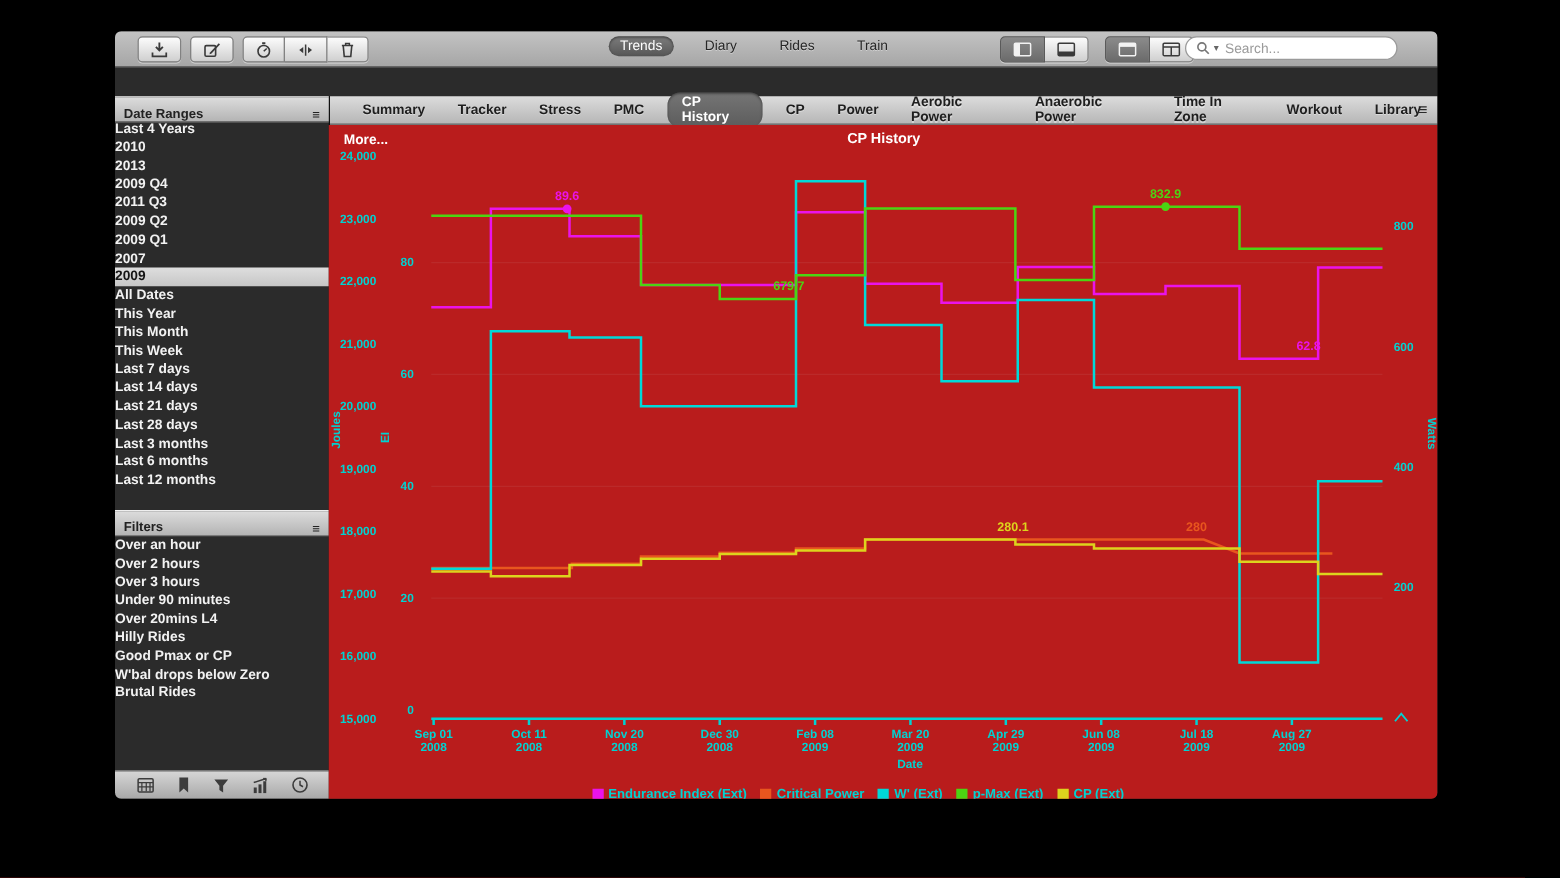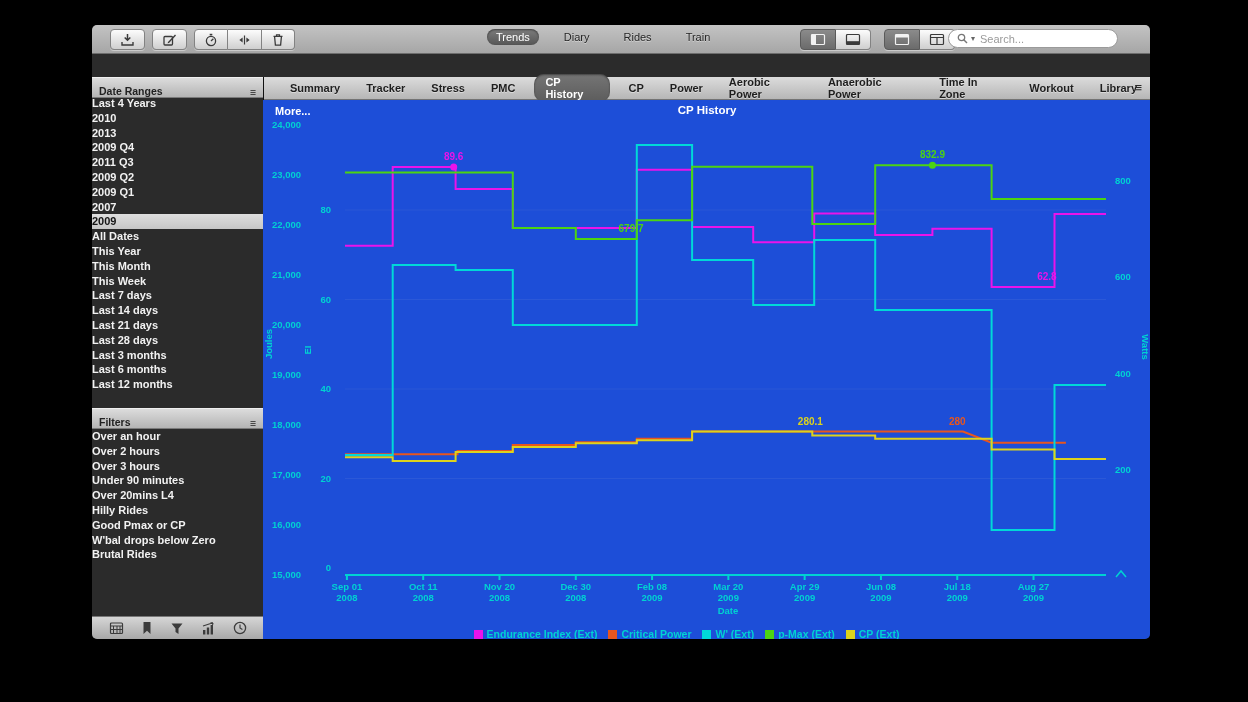--- a/index.html
+++ b/index.html
@@ -50,21 +50,21 @@
   .filters-block{position:absolute;top:331px;left:0;right:0;}
   .sbottom{position:absolute;bottom:0;left:0;right:0;height:22px;background:linear-gradient(#d6d6d6,#a8a8a8);
     border-top:1px solid #777;display:flex;align-items:center;justify-content:center;gap:17px;}
   .main{flex:1;display:flex;flex-direction:column;min-width:0;align-items:flex-end;}
   .tabbar{height:22px;background:linear-gradient(#dcdcdc,#b6b6b6);border-bottom:1px solid #737373;
     display:flex;align-items:center;position:relative;padding-left:13px;}
   .tab{font-size:11px;font-weight:bold;color:#1e1e1e;padding:0 13px;text-shadow:0 1px 0 rgba(255,255,255,.4);}
   .tab.sel{background:linear-gradient(#757575,#5c5c5c);color:#fff;border-radius:10px;padding:2px 11px;
     margin:0 6px;text-shadow:none;box-shadow:inset 0 1px 2px rgba(0,0,0,.45);}
   .tabbar .burger{position:absolute;right:8px;color:#2a2a2a;}
-  .chartarea{flex:1;background:#1d4ed8;position:relative;}
+  .chartarea{flex:1;background:#b91c1c;position:relative;}
   .legend{position:absolute;left:0;right:40px;bottom:4px;display:flex;justify-content:center;gap:11px;align-items:center;}
   .litem{display:flex;align-items:center;gap:4px;font-size:10.5px;font-weight:bold;color:#00d2d2;}
   .lswatch{width:9px;height:9px;display:inline-block;}
   svg text{font-family:"Liberation Sans",sans-serif;}
   .icon{display:block;}
 </style>
 </head>
 <body>
 
 <div class="window">

